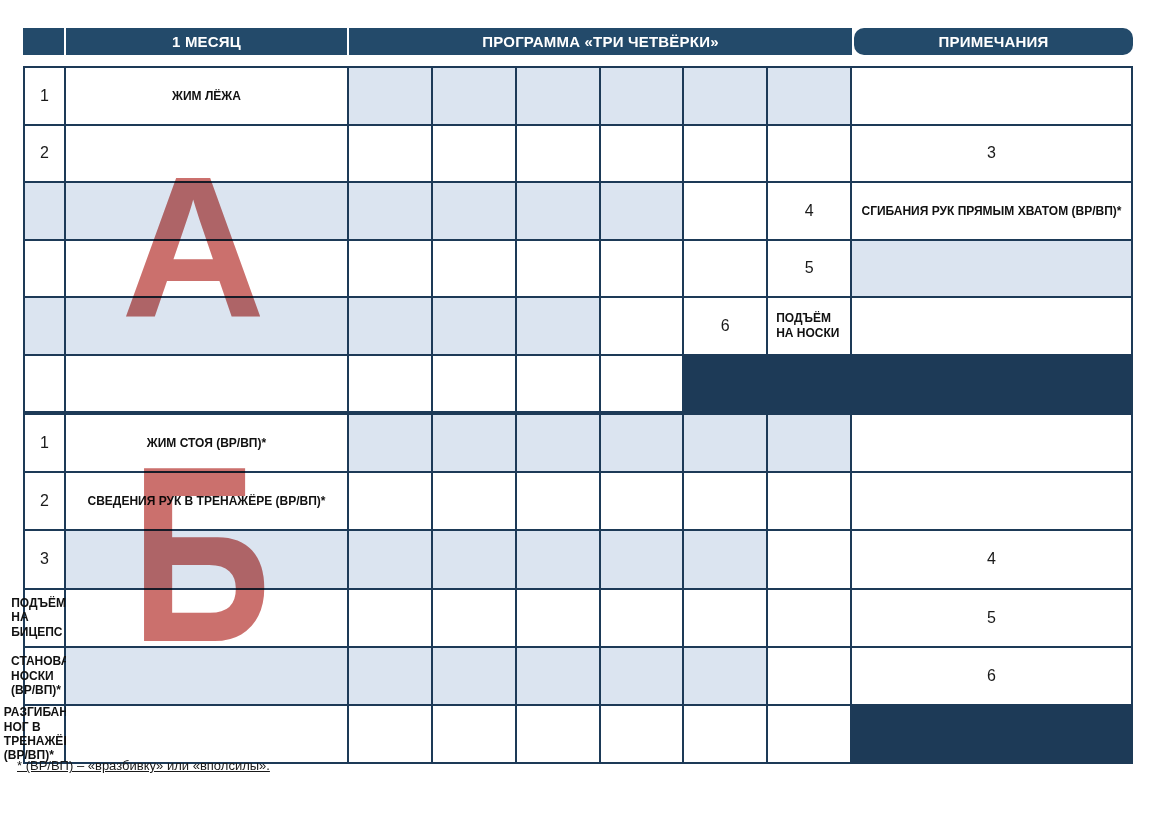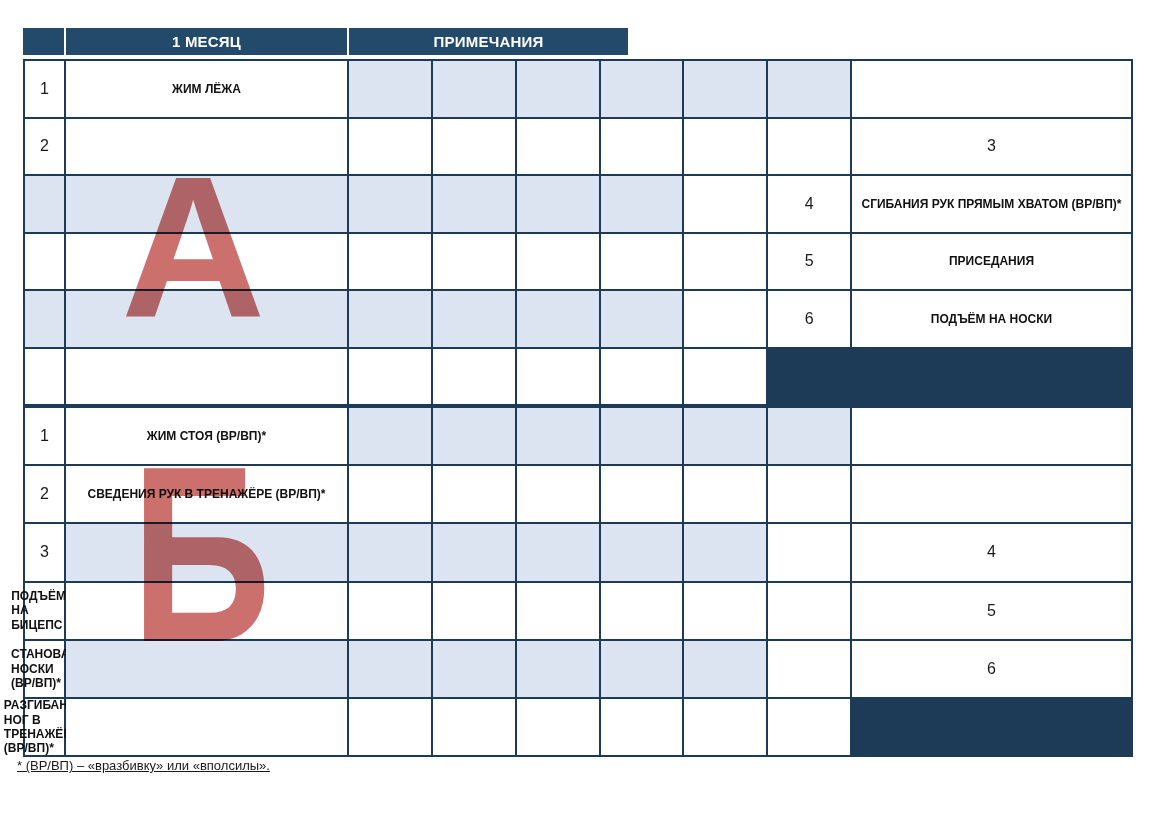--- a/index.html
+++ b/index.html
@@ -20,37 +20,37 @@
   .table-wrap {
     position: absolute;
     left: 23px; top: 28px;
     width: 1110px;
   }
   
   .header-row {
     display: flex;
     gap: 2px;
     height: 27px;
-    margin-bottom: 4px;
+    margin-bottom: 11px;
   }
   .h-cell {
     background: var(--navy);
     color: #ffffff;
     font-weight: bold;
     font-size: 15px;
     display: flex;
     align-items: center;
     justify-content: center;
     white-space: nowrap;
     letter-spacing: 0.2px;
   }
   .h-corner   { width: 41px;  flex: none; }
   .h-month    { width: 281px; flex: none; }
   .h-program  { width: 503px; flex: none; }
-  .h-notes    { width: 279px; flex: none; }
+  .h-notes    { width: 279px; flex: none; border-radius: 10px; }
 
   
   .body-grid {
     display: grid;
     grid-template-columns: 39px 281px repeat(6, 1fr) 279px;
     gap: 2px;
     background: var(--border);
     padding: 2px;
   }
   #section-0 { grid-auto-rows: 55.5px; padding-bottom: 2px; }
@@ -107,20 +107,21 @@
   }
 </style>
 </head>
 <body>
 
 <div class="table-wrap">
 
   <div class="header-row">
     <div class="h-cell h-corner"></div>
     <div class="h-cell h-month">1 МЕСЯЦ</div>
+    <div class="h-cell h-program">ПРОГРАММА «ТРИ ЧЕТВЁРКИ»</div>
     <div class="h-cell h-notes">ПРИМЕЧАНИЯ</div>
   </div>
 
   <div class="body-grid" id="section-0">
       <div class="cell num">1</div>
       <div class="cell exercise">ЖИМ ЛЁЖА</div>
       <div class="cell set shaded"></div>
       <div class="cell set shaded"></div>
       <div class="cell set shaded"></div>
       <div class="cell set shaded"></div>
@@ -146,21 +147,20 @@
       <div class="cell num">4</div>
       <div class="cell exercise">СГИБАНИЯ РУК ПРЯМЫМ ХВАТОМ (ВР/ВП)*</div>
       <div class="cell set"></div>
       <div class="cell set"></div>
       <div class="cell set"></div>
       <div class="cell set"></div>
       <div class="cell set"></div>
       <div class="cell set"></div>
       <div class="cell notes"></div>
       <div class="cell num">5</div>
-      <div class="cell exercise">ПРИСЕДАНИЯ</div>
       <div class="cell set shaded"></div>
       <div class="cell set shaded"></div>
       <div class="cell set shaded"></div>
       <div class="cell set shaded"></div>
       <div class="cell set shaded"></div>
       <div class="cell set shaded"></div>
       <div class="cell notes"></div>
       <div class="cell num">6</div>
       <div class="cell exercise">ПОДЪЁМ НА НОСКИ</div>
       <div class="cell set"></div>

